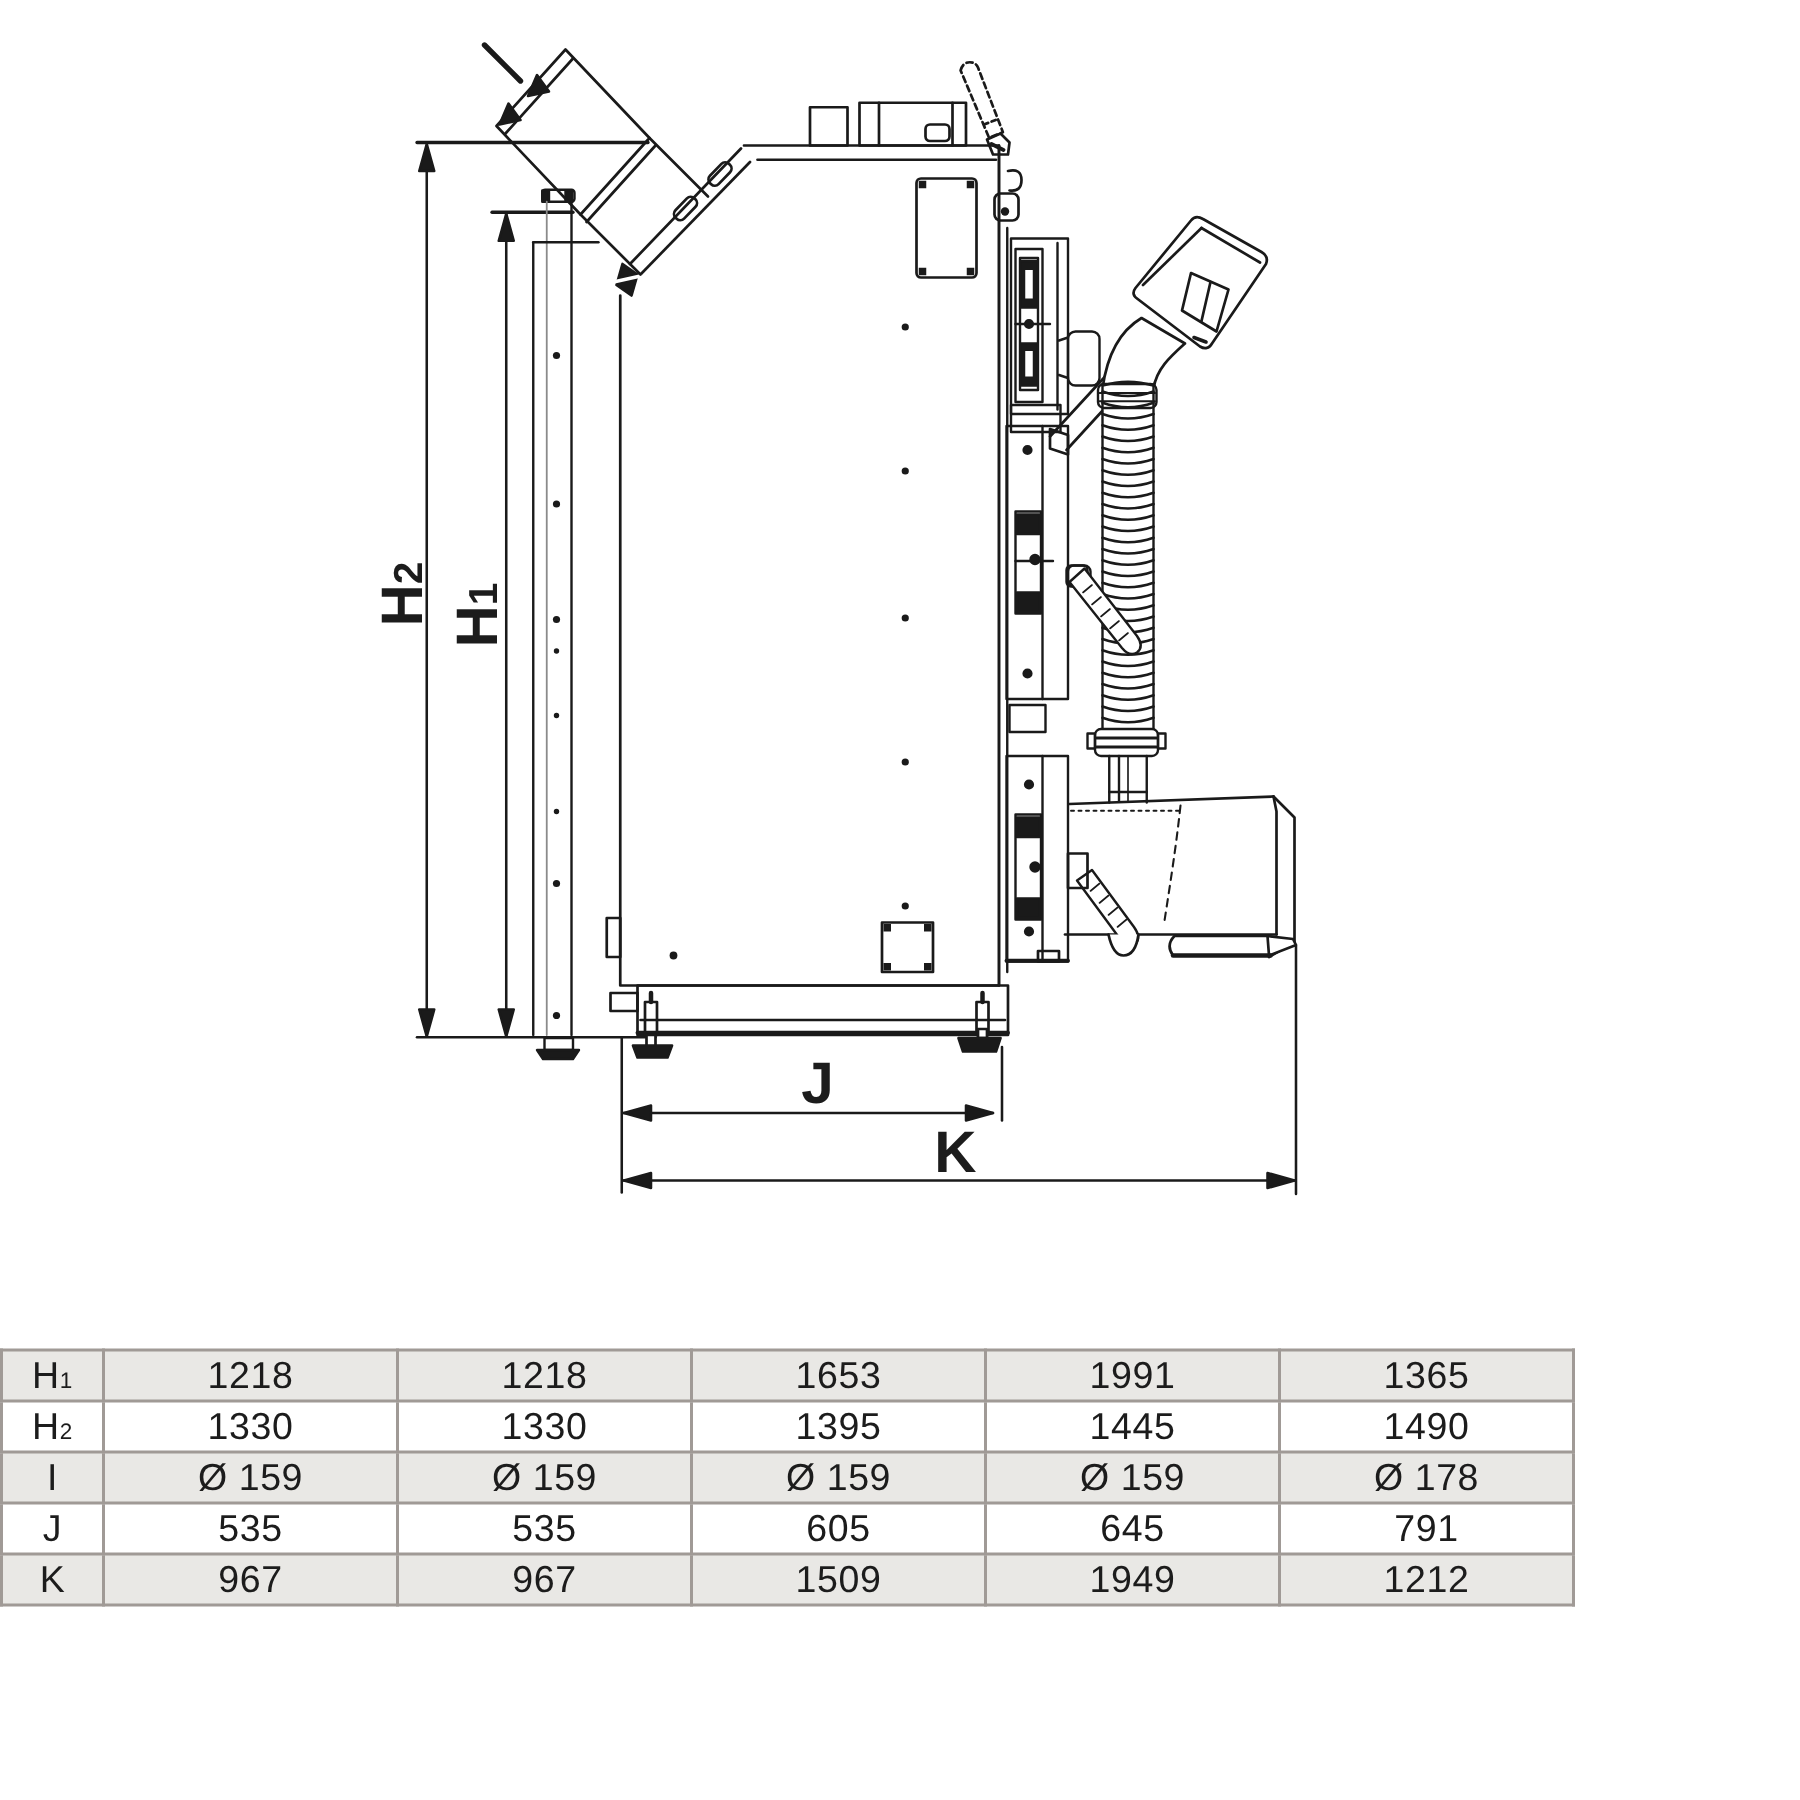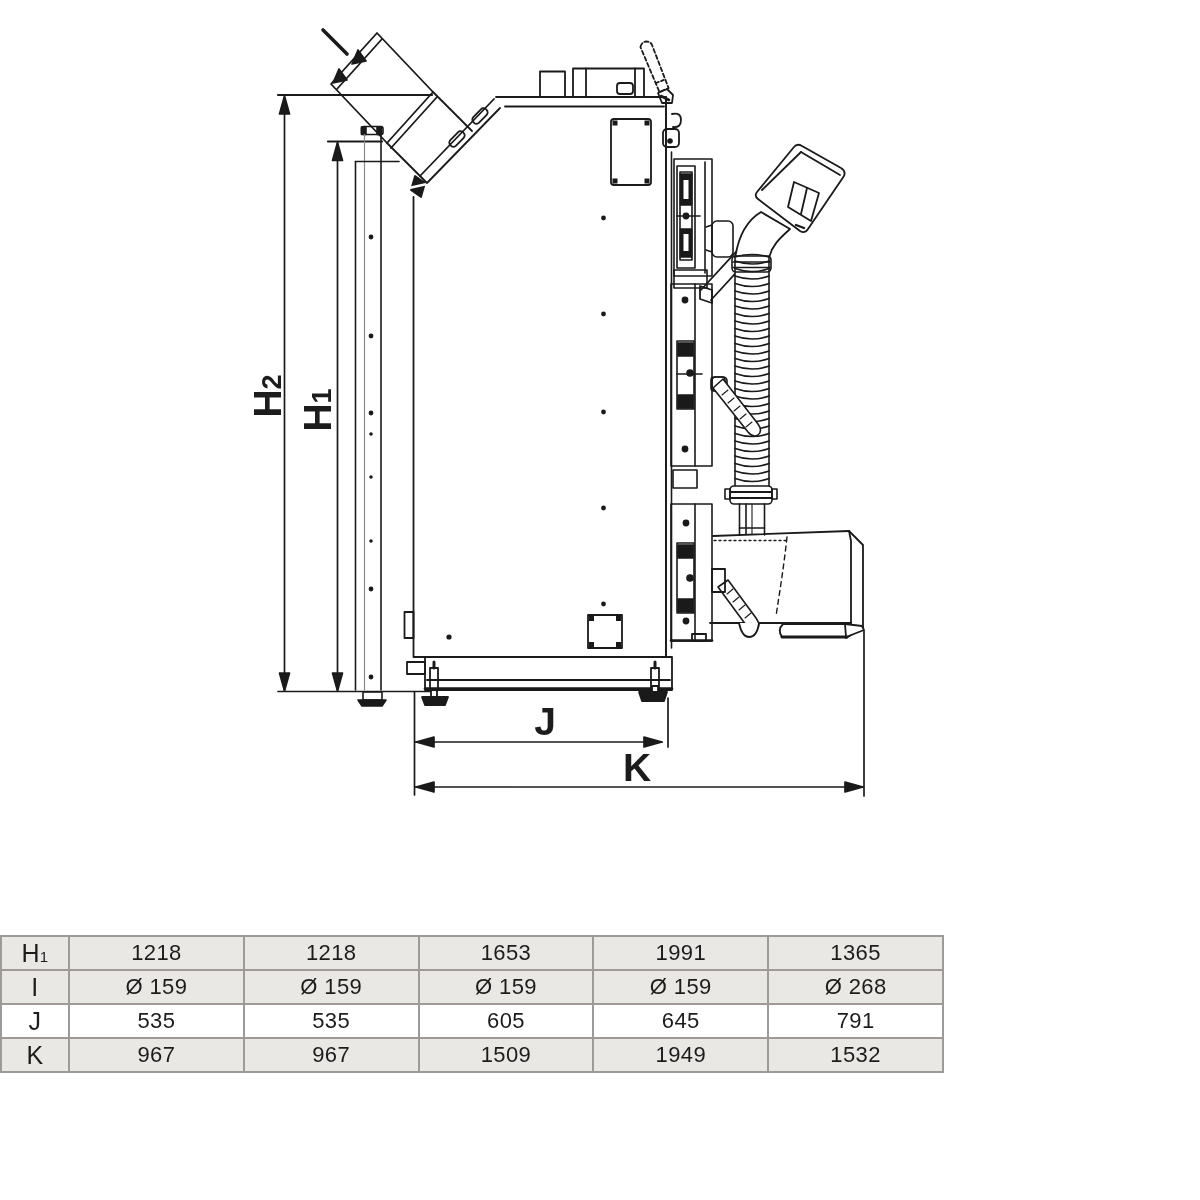--- a/index.html
+++ b/index.html
@@ -1,20 +1,20 @@
 <!DOCTYPE html>
 <html><head>
 <meta charset="utf-8">
 <style>
 html,body{margin:0;padding:0;background:#fff;width:1200px;height:1200px;overflow:hidden;}
 body{font-family:"Liberation Sans", sans-serif;}
 #wrap{position:relative;width:1200px;height:1200px;}
 svg{position:absolute;left:0;top:0;}
-table{position:absolute;left:0px;top:935px;width:944px;border-collapse:collapse;table-layout:fixed;font-family:"Liberation Sans",sans-serif;}
-td{border:2px solid #a09a96;text-align:center;font-size:22px;letter-spacing:0.4px;color:#1c1c1c;padding:0;height:32px;white-space:nowrap;}
+table{position:absolute;left:0px;top:899px;width:1050px;border-collapse:collapse;table-layout:fixed;font-family:"Liberation Sans",sans-serif;}
+td{border:2px solid #a09a96;text-align:center;font-size:25px;letter-spacing:0.4px;color:#1c1c1c;padding:0;height:32px;white-space:nowrap;}
 tr.sh td{background:#e9e8e5;}
 td.lbl{width:68px;font-size:25px;}
 sub{font-size:15px;vertical-align:baseline;}
 </style>
 </head>
 <body>
 <div id="wrap">
 <svg width="1200" height="1200" viewBox="0 0 1200 1200" fill="none" stroke="#1a1a1a" stroke-width="1.6" stroke-linecap="round" stroke-linejoin="round">
 
 <g id="dims" stroke-width="1.7">
@@ -282,39 +282,47 @@
       </colgroup>
 <tbody>
         <tr class="sh">
           <td class="lbl">H<sub>1</sub></td>
           <td>1218</td>
           <td>1218</td>
           <td>1653</td>
           <td>1991</td>
           <td>1365</td>
         </tr>
+<tr>
+          <td class="lbl">H<sub>2</sub></td>
+          <td>1330</td>
+          <td>1330</td>
+          <td>1395</td>
+          <td>1445</td>
+          <td>1490</td>
+        </tr>
 <tr class="sh">
           <td class="lbl">I</td>
           <td>Ø 159</td>
           <td>Ø 159</td>
           <td>Ø 159</td>
           <td>Ø 159</td>
-          <td>Ø 268</td>
+          <td>Ø 178</td>
         </tr>
 <tr>
           <td class="lbl">J</td>
           <td>535</td>
           <td>535</td>
           <td>605</td>
           <td>645</td>
           <td>791</td>
         </tr>
 <tr class="sh">
           <td class="lbl">K</td>
           <td>967</td>
           <td>967</td>
           <td>1509</td>
           <td>1949</td>
-          <td>1532</td>
+          <td>1212</td>
         </tr>
 </tbody>
     </table>
 </div>
 
 </body></html>

